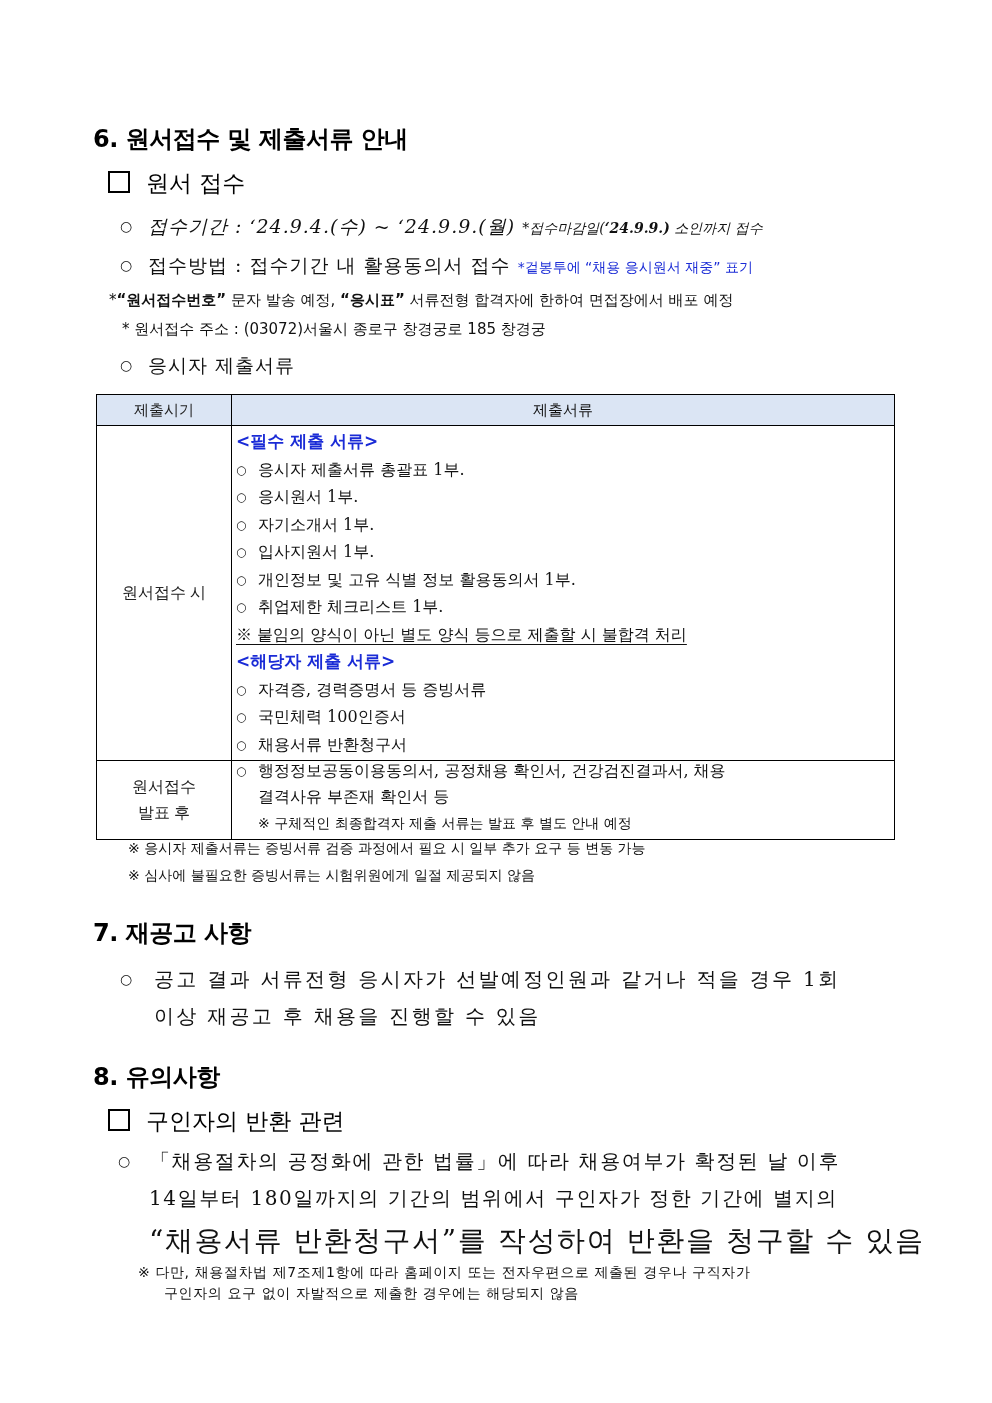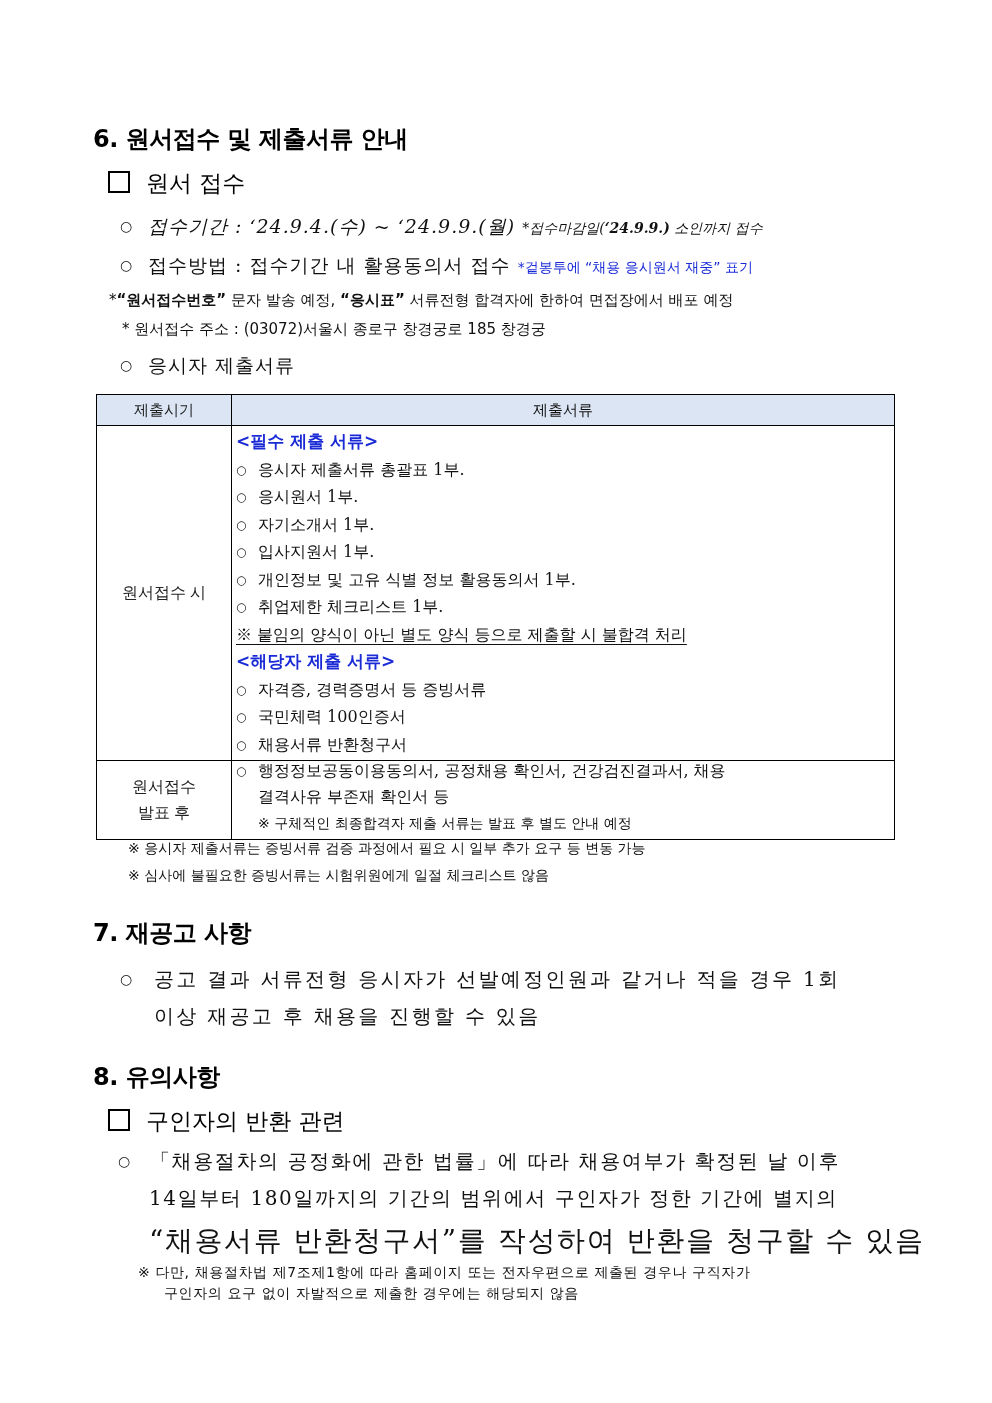--- a/index.html
+++ b/index.html
@@ -87,21 +87,21 @@
     <td class="cell2 final">
       <div class="ln"><span class="b">○</span><span>행정정보공동이용동의서, 공정채용 확인서, 건강검진결과서, 채용</span></div>
       <div class="ln" style="padding-left:22px;">결격사유 부존재 확인서 등</div>
       <div class="ln note">※ 구체적인 최종합격자 제출 서류는 발표 후 별도 안내 예정</div>
     </td>
   </tr>
 </tbody>
   </table>
 
 <div class="abs note-sm" style="left:128px; top:840px;">※ 응시자 제출서류는 증빙서류 검증 과정에서 필요 시 일부 추가 요구 등 변동 가능</div>
-<div class="abs note-sm" style="left:128px; top:867px;">※ 심사에 불필요한 증빙서류는 시험위원에게 일절 체크리스트 않음</div>
+<div class="abs note-sm" style="left:128px; top:867px;">※ 심사에 불필요한 증빙서류는 시험위원에게 일절 제공되지 않음</div>
 
 <div class="abs h1" style="left:93px; top:917px;">7. 재공고 사항</div>
 <div class="abs bullet-line" style="left:120px; top:966px; font-size:20px; letter-spacing:2.3px;">
   <span class="bullet" style="width:34px;">○</span><span>공고 결과 서류전형 응시자가 선발예정인원과 같거나 적을 경우 1회</span>
 </div>
 <div class="abs bullet-line" style="left:154px; top:1003px; font-size:20px; letter-spacing:2.3px;">이상 재공고 후 채용을 진행할 수 있음</div>
 
 <div class="abs h1" style="left:93px; top:1061px;">8. 유의사항</div>
 <div class="abs h2" style="left:108px; top:1106px;">
   <span class="box"></span><span>구인자의 반환 관련</span>

